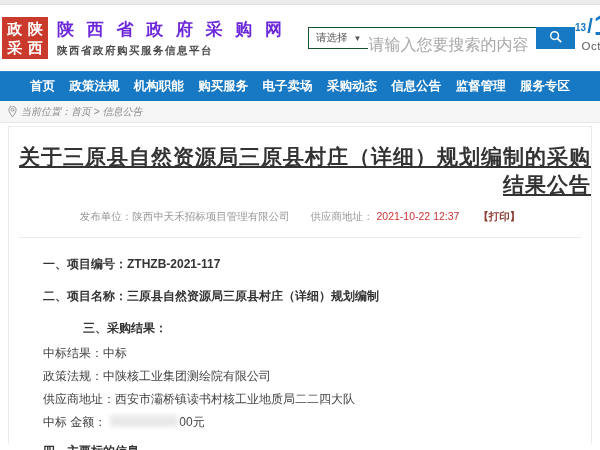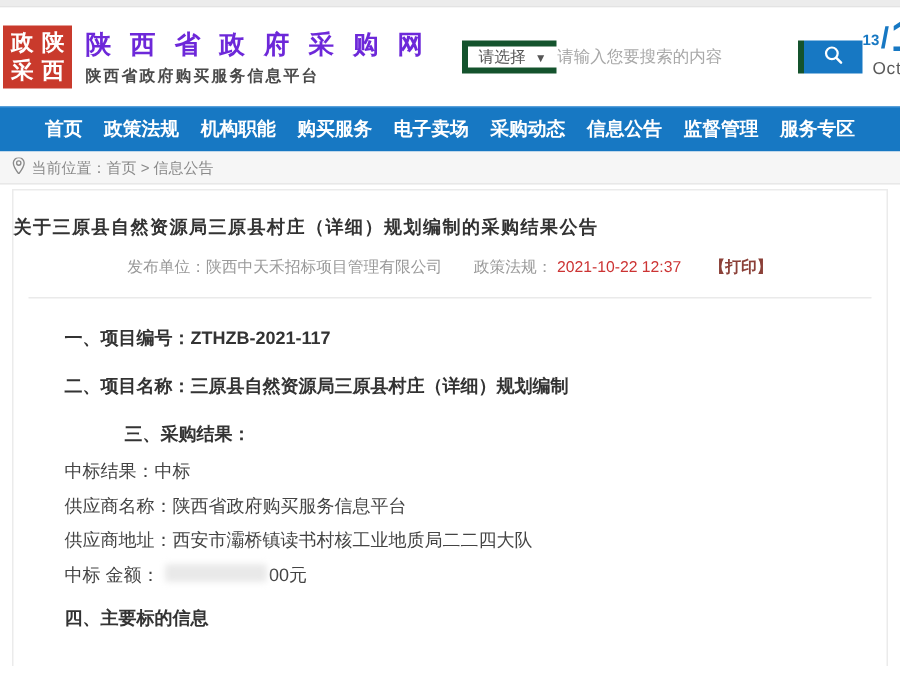--- a/index.html
+++ b/index.html
@@ -11,26 +11,26 @@
   
   .header { height:66px; background:#fff; display:flex; align-items:center; padding:0 10px 0 2px; }
   .logo { width:46px; height:42px; background:#c93a2c; display:grid;
     grid-template-columns:1fr 1fr; grid-template-rows:1fr 1fr; gap:1px; padding:3px; flex:0 0 auto; }
   .logo span { color:#fff; font-weight:bold; font-size:15px; line-height:18px; text-align:center; }
   .titles { margin-left:9px; flex:0 0 auto; }
   .site-title { font-size:17px; font-weight:bold; color:#6d28d9; letter-spacing:4px; }
   .site-subtitle { font-size:10.5px; font-weight:bold; color:#4a4a4a; letter-spacing:1.5px; margin-top:3px; }
 
   .search-group { display:flex; align-items:center; margin-left:22px; }
-  .search-box { display:flex; align-items:center; width:228px; height:22px;
-    border:4px solid #14532d; background:#fff; }
+  .search-box { display:flex; width:228px; height:22px;
+    border:1px solid #14532d; background:#fff; }
   .search-select { display:flex; align-items:center; gap:6px; padding:0 7px; height:100%;
     font-size:10.5px; color:#555; cursor:pointer; flex:0 0 auto; }
   .caret { font-size:8px; color:#555; }
-  .search-input { border:0; outline:none; flex:1; font-size:11px; color:#333; height:34px;
+  .search-input { border:0; outline:none; flex:1; font-size:16px; color:#333; height:34px;
     font-family:"Liberation Sans","DejaVu Sans",sans-serif; }
   .search-input::placeholder { color:#a8a8a8; }
   .search-btn { width:39px; height:22px; background:#1778c3; border:0; display:flex;
     align-items:center; justify-content:center; cursor:pointer; }
 
   .date-group { margin-left:auto; display:flex; align-items:center; gap:8px; padding-right:2px; }
   .date-nums { text-align:right; }
   .date-line { display:flex; align-items:flex-end; justify-content:flex-end; color:#1778c3; }
   .date-day { font-size:10px; font-weight:bold; line-height:20px; }
   .date-slash { font-size:20px; font-weight:bold; line-height:24px; margin:0 1px; }
@@ -38,26 +38,26 @@
   .date-text { font-size:11.5px; color:#5a5a5a; margin-top:2px; letter-spacing:0.5px; }
 
   
   .nav { height:30px; background:#1778c3; display:flex; align-items:center;
     justify-content:space-between; padding:0 30px; border-top:1px solid #2b86cf; }
   .nav-item { color:#fff; font-size:12.5px; font-weight:bold; cursor:pointer; white-space:nowrap; }
 
   
   .breadcrumb-bar { height:22px; background:#f6f6f6; border-bottom:1px solid #e8e8e8;
     display:flex; align-items:center; padding:0 8px; gap:4px; }
-  .crumb-text { font-size:10px; color:#8a8a8a; }
+  .crumb-text { font-size:10px; color:#8a8a8a;font-style:italic; }
 
   
   .panel { margin:3px 8px 0 8px; height:calc(450px - 129px - 3px); background:#fff;
     border:1px solid #ebebeb; border-bottom:0; padding-top:16px; }
-  .article-title { text-align:left; font-size:12px; font-weight:bold; color:#333; letter-spacing:1px; }
+  .article-title { text-align:right; font-size:21px; font-weight:bold; color:#333; letter-spacing:1px;text-decoration:underline; }
   .meta { text-align:center; margin-top:11px; font-size:10.5px; color:#999; }
   .meta .pub { margin-right:18px; }
   .meta .time-val { color:#cc3333; margin-right:16px; }
   .meta .print { color:#8b4038; font-weight:bold; cursor:pointer; }
   .divider { border:0; border-top:1px solid #eaeaea; margin:13px 10px 0 10px; }
 
   .content { padding:0 34px; }
   .sec { font-size:12px; font-weight:bold; color:#333; }
   .line { font-size:12px; color:#444; }
   .s1 { margin-top:18px; } .s2 { margin-top:15px; } .s3 { margin-top:15px;margin-left:40px; }
@@ -133,33 +133,33 @@
         <path d="M5 0C2.8 0 1 1.8 1 4c0 2.8 4 8 4 8s4-5.2 4-8c0-2.2-1.8-4-4-4zm0 5.6A1.6 1.6 0 1 1 5 2.4a1.6 1.6 0 0 1 0 3.2z" fill="none" stroke="#8a8a8a" stroke-width="1"></path>
       </svg>
   </span>
   <span class="crumb-text">当前位置：首页 &gt; 信息公告</span>
 </div>
 
 <div class="panel">
   <div class="article-title">关于三原县自然资源局三原县村庄（详细）规划编制的采购结果公告</div>
   <div class="meta">
     <span class="pub">发布单位：陕西中天禾招标项目管理有限公司</span>
-    <span>政策法规：</span>
+    <span>供应商地址：</span>
     <span class="time-val">2021-10-22 12:37</span>
     <span class="print">【打印】</span>
   </div>
   <hr class="divider">
 
   <div class="content">
     <div class="sec s1">一、项目编号：ZTHZB-2021-117</div>
     <div class="sec s2">二、项目名称：三原县自然资源局三原县村庄（详细）规划编制</div>
     <div class="sec s3">三、采购结果：</div>
 
     <div class="line r">中标结果：中标</div>
-    <div class="line r">供应商名称：陕西省政府购买服务信息平台</div>
+    <div class="line r">政策法规：中陕核工业集团测绘院有限公司</div>
     <div class="line r">供应商地址：西安市灞桥镇读书村核工业地质局二二四大队</div>
     <div class="line r amount-line">
       <span>中标 金额：</span>
       <span class="redacted"></span>
       <span>00元</span>
     </div>
 
     <div class="sec s4">四、主要标的信息</div>
 
   </div>

